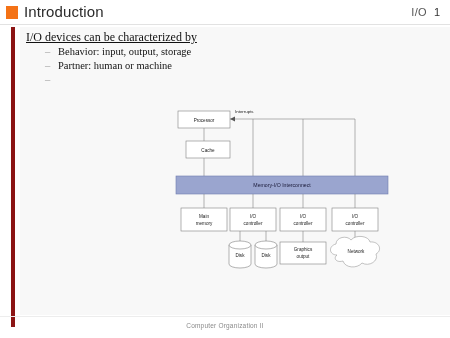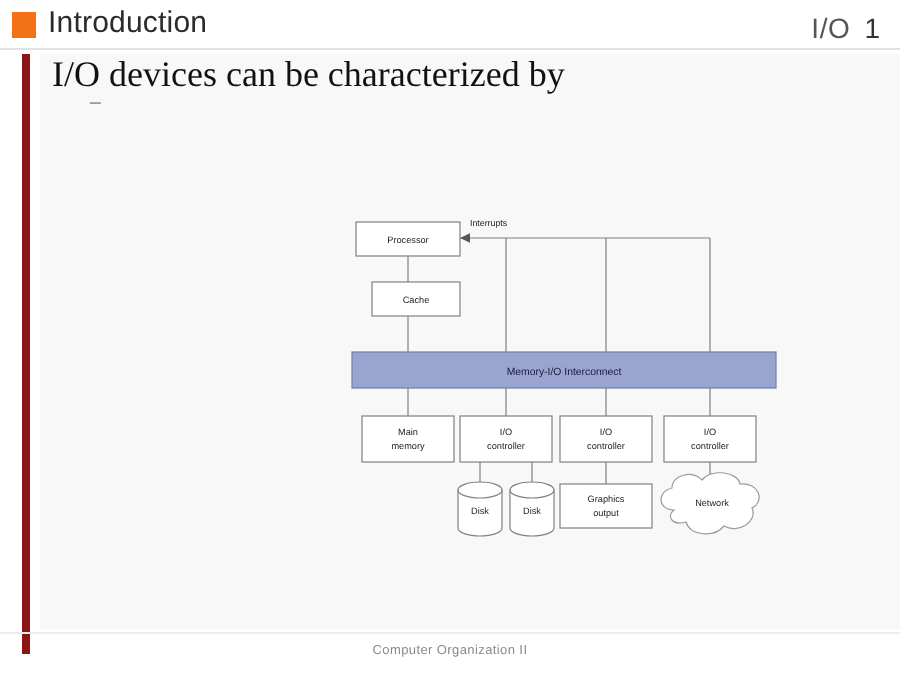--- a/index.html
+++ b/index.html
@@ -47,21 +47,21 @@
     font-family: "Liberation Sans", sans-serif;
     font-size: 15px;
     color: #2b2b2b;
     letter-spacing: 0.1px;
     white-space: nowrap;
   }
   #header-right {
     position: absolute;
     right: 10px; top: 6px;
     font-family: "Liberation Sans", sans-serif;
-    font-size: 14px;
+    font-size: 11px;
     color: #555555;
     white-space: nowrap;
   }
   #header-right .hr-label { letter-spacing: 0.3px; }
   #header-right .hr-num { margin-left: 7px; color: #333333; }
 
   
   #accent-bar {
     position: absolute;
     left: 11px; top: 27px;
@@ -78,24 +78,25 @@
   }
 
   
   #bullets {
     position: absolute;
     left: 26px; top: 30px;
     width: 320px;
   }
   .b1 {
     font-family: "Liberation Serif", serif;
-    font-size: 18px;
+    font-size: 12px;
     color: #111111;
     line-height: 15px;
     white-space: nowrap;
+    text-decoration: underline;
   }
   .b2 {
     font-family: "Liberation Serif", serif;
     font-size: 10.5px;
     color: #111111;
     line-height: 14px;
     margin-left: 32px;
     position: relative;
     white-space: nowrap;
   }
@@ -190,23 +191,25 @@
   <div id="header-rule"></div>
 
   <div id="accent-bar"></div>
 
   <div id="body-panel"></div>
 
   <div id="bullets">
     <div class="b1">I/O devices can be characterized by</div>
     <div class="b2">
       <span class="dash">–</span>
+      <span>Behavior: input, output, storage</span>
     </div>
     <div class="b2">
       <span class="dash">–</span>
+      <span>Partner: human or machine</span>
     </div>
     <div class="b2">
       <span class="dash">–</span>
     </div>
     <div id="bullet-gap"></div>
   </div>
 
   <div id="diagram">
     <svg width="218" height="170" viewBox="0 0 218 170" xmlns="http://www.w3.org/2000/svg">
 

